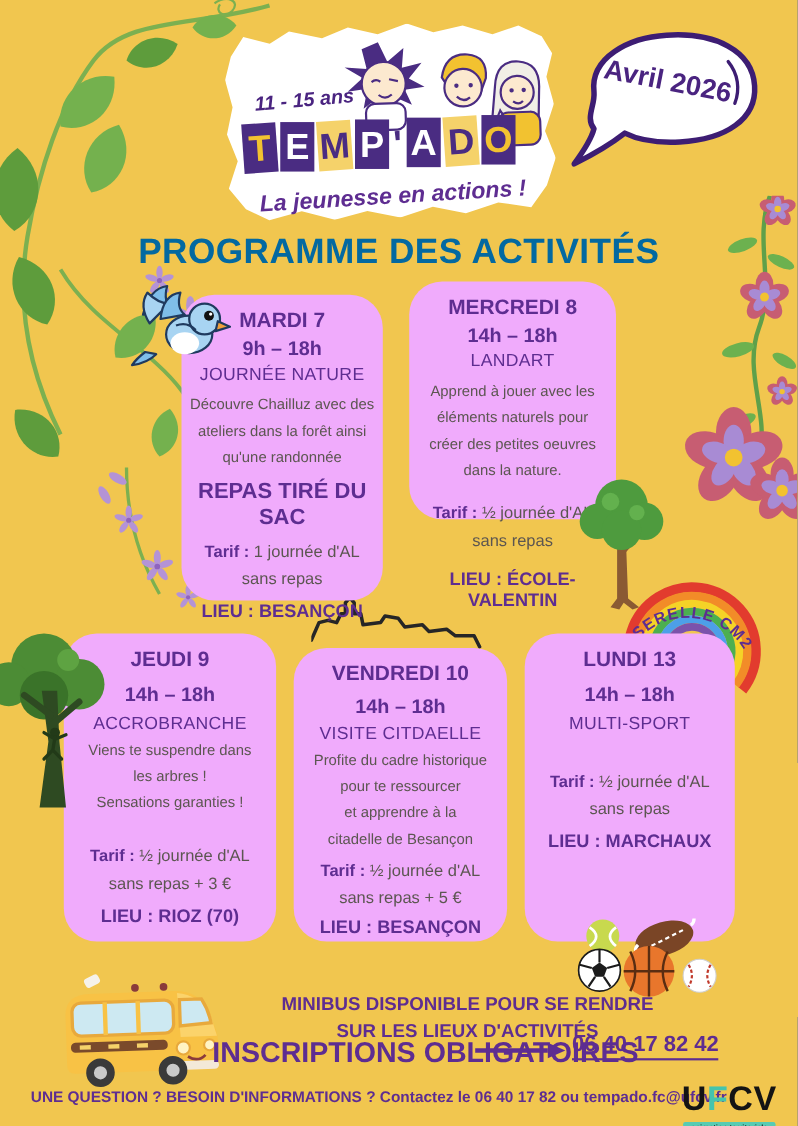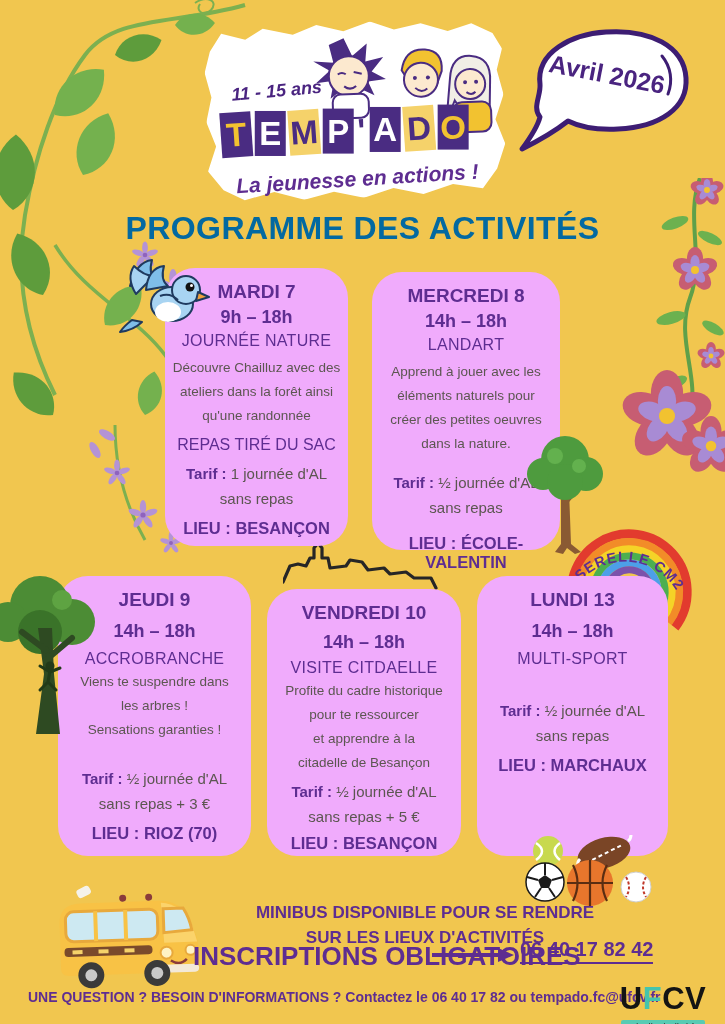--- a/index.html
+++ b/index.html
@@ -25,29 +25,29 @@
   .letters span:nth-child(even){transform:rotate(2deg);}
   .tagline{position:absolute;left:0;right:0;bottom:7px;z-index:3;text-align:center;color:#5E2D91;font-weight:800;font-style:italic;font-size:21px;transform:rotate(-1.5deg);}
   
   .bubble{left:510px;top:20px;width:186px;height:145px;z-index:4;}
   .bubble-text{position:absolute;left:22px;top:40px;width:150px;text-align:center;color:#4A2480;font-weight:900;font-size:25px;transform:rotate(11deg);}
   
   .title{left:0;top:210px;width:100%;text-align:center;color:#0369a1;font-weight:800;font-size:32px;letter-spacing:.4px;z-index:2;}
   
   .card{position:absolute;background:#f0abfc;border-radius:30px;text-align:center;color:#5E2D91;z-index:2;padding-top:13px;box-sizing:border-box;}
   .c1{left:165px;top:268px;width:183px;height:278px;}
-  .c2{left:372px;top:272px;width:188px;height:278px;}
+  .c2{left:372px;top:256px;width:188px;height:216px;}
   .c3{left:58px;top:576px;width:193px;height:280px;}
   .c4{left:267px;top:589px;width:194px;height:267px;}
   .c5{left:477px;top:576px;width:191px;height:280px;}
   .day{font-size:19px;font-weight:800;}
   .hours{font-size:18px;font-weight:800;margin-top:4px;}
   .activity{font-size:16px;font-weight:400;margin-top:4px;letter-spacing:.3px;}
   .desc{font-size:13.5px;line-height:24px;color:#5C5651;margin-top:6px;white-space:pre-line;}
-  .extra{font-size:16px;font-weight:400;margin-top:8px;}
+  .extra{font-size:20px;font-weight:700;margin-top:8px;}
   .tarif{font-size:15px;line-height:25px;margin-top:7px;color:#5C5651;white-space:pre-line;}
   .tarif .tl{color:#5E2D91;font-weight:800;}
   .lieu{font-size:16.5px;font-weight:800;margin-top:8px;}
   .c3 .tarif{margin-top:24px;}
   .c5 .tarif{margin-top:30px;}
   .c4 .desc{line-height:24px;}
   
   .vine{left:-5px;top:-5px;z-index:1;}
   .rflowers{right:0;top:178px;z-index:1;}
   .bird{left:118px;top:256px;z-index:3;}

